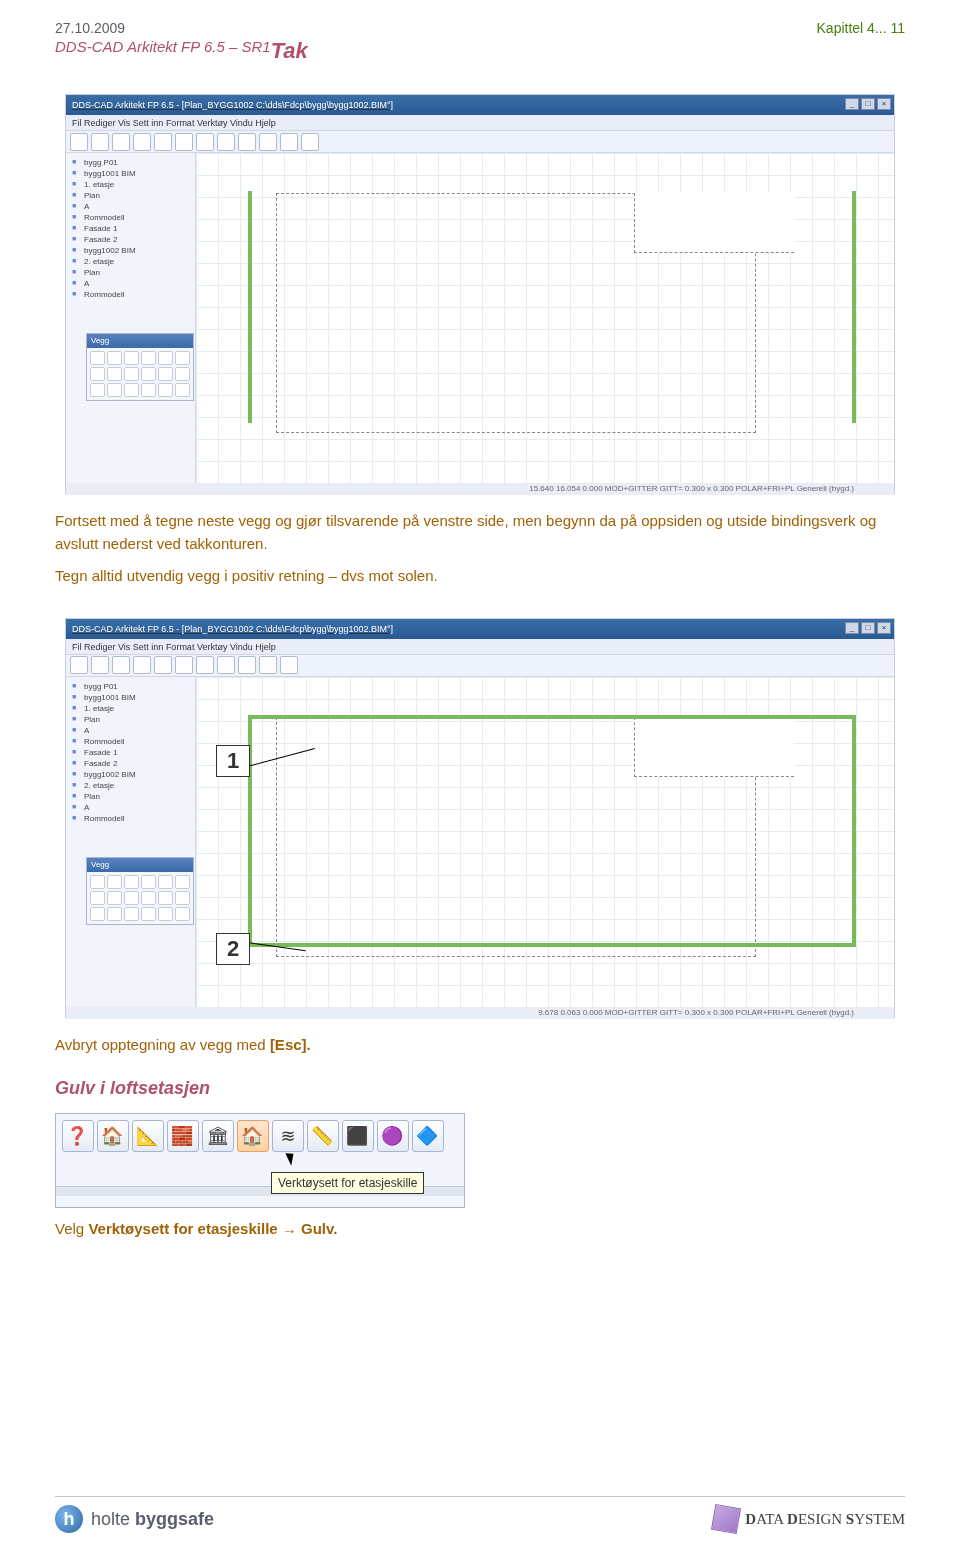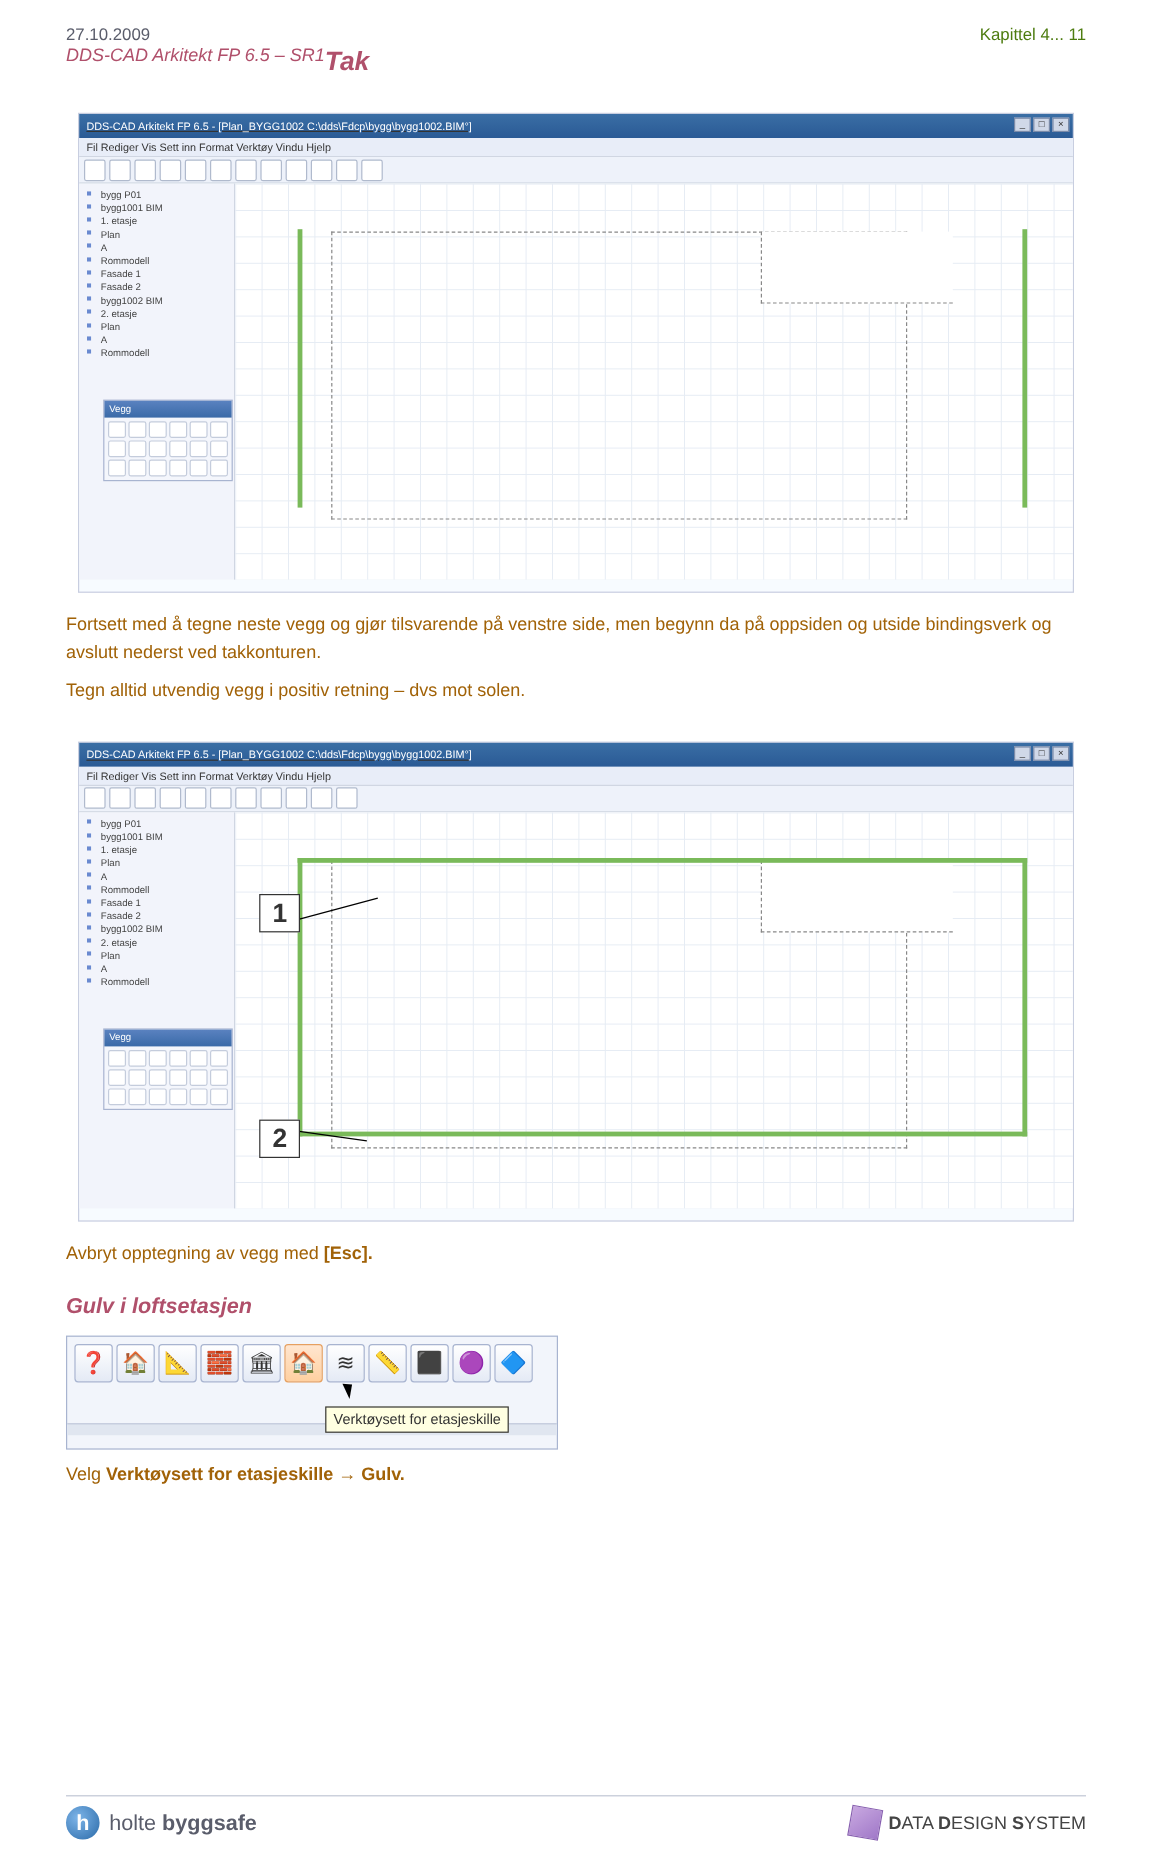--- a/index.html
+++ b/index.html
@@ -126,21 +126,21 @@
   }
   .footer-left { display: flex; align-items: center; gap: 8px; }
   .hb-logo {
     width: 28px; height: 28px; border-radius: 50%;
     background: radial-gradient(circle at 35% 35%, #7db4e8, #2a6aa8);
     color: #fff; font-weight: bold; text-align: center; line-height: 28px;
     font-size: 18px;
   }
   .hb-text { font-size: 18px; color: #5a5d6b; }
   .hb-text .bold { font-weight: bold; }
-  .dds-logo { display: flex; align-items: center; gap: 6px; }
+  .dds-logo { display: flex; align-items: center; gap: 6px; font-family: Liberation Serif, serif; }
   .dds-cube { width: 26px; height: 26px; background: linear-gradient(135deg,#c8a8e0,#a078c8); transform: rotate(10deg); border: 1px solid #8860b0; }
   .dds-text { font-size: 15px; color: #444; }
   .dds-text b { font-weight: bold; }
   .small-caps { font-variant: small-caps; }
 </style>
 </head>
 <body>
 
 <div class="header">
   <span>27.10.2009</span>
@@ -216,20 +216,21 @@
         </div>
       </div>
     </div>
     <div class="canvas">
       <div class="plan-outline"></div>
       <div class="plan-notch"></div>
       <div class="greenwall-v left"></div>
       <div class="greenwall-v right"></div>
     </div>
   </div>
+  <div class="statusbar">15.640    16.054    0.000    MOD+GITTER    GITT= 0.300 x 0.300    POLAR+FRI+PL    Generell (bygd.)</div>
 </div>
 
 <p class="bodytext">Fortsett med å tegne neste vegg og gjør tilsvarende på venstre side, men begynn da på oppsiden og utside bindingsverk og avslutt nederst ved takkonturen.</p>
 <p class="bodytext">Tegn alltid utvendig vegg i positiv retning – dvs mot solen.</p>
 
 <div class="screenshot" style="height:400px;">
   <div class="titlebar">
     <span>DDS-CAD Arkitekt FP 6.5 - [Plan_BYGG1002  C:\dds\Fdcp\bygg\bygg1002.BIM°]</span>
     <div class="winctrls">
       <div class="winbtn">_</div>
@@ -296,20 +297,21 @@
       <div class="greenwall-v left"></div>
       <div class="greenwall-v right"></div>
       <div class="greenwall-h" style="top:38px;"></div>
       <div class="greenwall-h" style="bottom:60px;"></div>
       <div class="number-label" style="top:68px;left:20px;">1</div>
       <div class="arrow-line" style="top:80px;left:50px;width:70px;transform:rotate(-15deg);"></div>
       <div class="number-label" style="bottom:42px;left:20px;">2</div>
       <div class="arrow-line" style="bottom:60px;left:50px;width:60px;transform:rotate(8deg);"></div>
     </div>
   </div>
+  <div class="statusbar">9.678    0.063    0.000    MOD+GITTER    GITT= 0.300 x 0.300    POLAR+FRI+PL    Generell (bygd.)</div>
 </div>
 
 <p class="bodytext">
   <span>Avbryt opptegning av vegg med </span><b>[Esc].</b>
 </p>
 
 <div class="section-title">Gulv i loftsetasjen</div>
 
 <div class="toolbar-big">
   <div class="toolbar-big-row">

